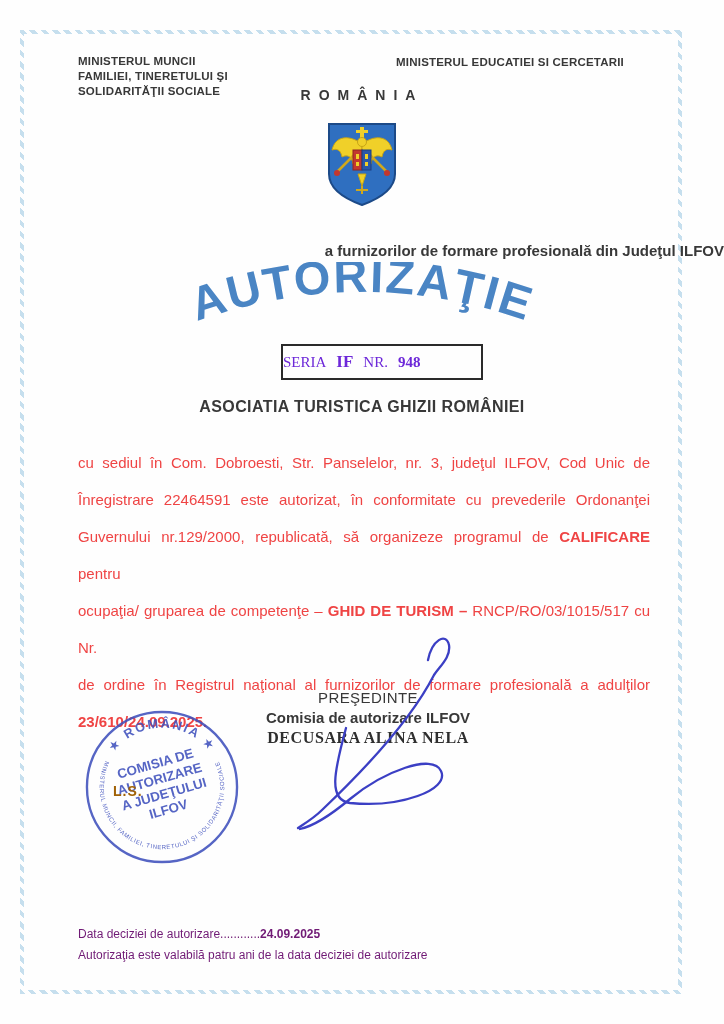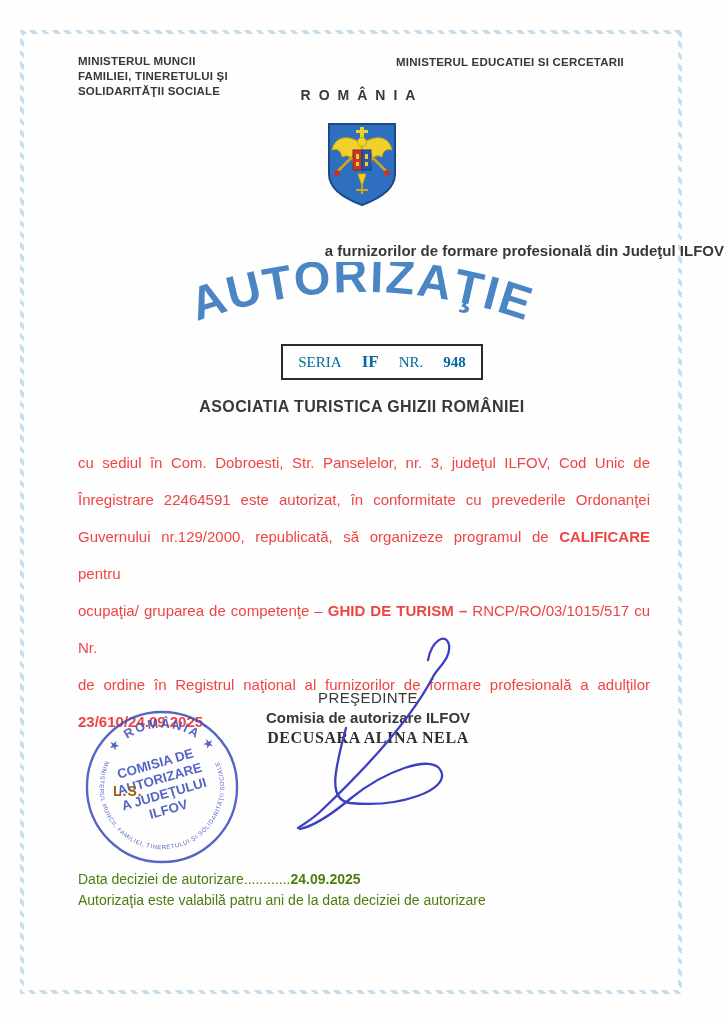--- a/index.html
+++ b/index.html
@@ -24,38 +24,38 @@
   .ministry-left{left:78px;top:54px;width:250px;font-size:11.5px;font-weight:bold;line-height:15px;letter-spacing:.2px;}
   .ministry-right{left:380px;top:56px;width:260px;font-size:11.5px;font-weight:bold;text-align:center;letter-spacing:.2px;}
   .country{left:0;right:0;top:87px;text-align:center;font-size:14px;font-weight:bold;letter-spacing:8px;}
   .coa{left:325px;top:120px;width:74px;height:88px;}
   .commission1{left:0;right:0;top:223px;text-align:center;font-size:15px;font-weight:bold;letter-spacing:4.5px;}
   .commission2{left:0;right:0;top:242px;text-align:right;font-size:15px;font-weight:bold;}
   .title-svg{left:92px;top:262px;width:540px;height:105px;}
   .seria-box{
     left:281px;top:344px;width:198px;height:32px;
     border:2px solid #2a2a2a;
-    display:flex;align-items:center;justify-content:center;gap:20px;
+    display:flex;align-items:center;justify-content:flex-start;gap:10px;
     font-family:"Liberation Serif","DejaVu Serif",serif;
-    font-size:15px;color:#0369a1;
+    font-size:15px;color:#6d28d9;
   }
   .seria-box .if{font-size:17px;font-weight:bold;}
   .seria-box .nr948{font-weight:bold;}
   .beneficiary{left:0;right:0;top:398px;text-align:center;font-size:16px;font-weight:bold;letter-spacing:.4px;}
   .body-par{left:78px;top:444px;width:572px;font-size:15px;color:#ef4444;}
   .jline{line-height:37px;text-align:justify;text-align-last:justify;white-space:normal;}
   .jline.last{text-align-last:left;}
   .sig-block{left:248px;top:688px;width:240px;text-align:center;line-height:20px;}
   .sig-block .role{font-size:15px;font-weight:normal;letter-spacing:.4px;}
   .sig-block .org{font-size:15px;font-weight:bold;}
   .sig-block .name{font-family:"Liberation Serif","DejaVu Serif",serif;font-size:16px;font-weight:bold;letter-spacing:.6px;color:#2f2f2f;}
   .signature-svg{left:288px;top:630px;width:185px;height:205px;}
   .stamp-svg{left:83px;top:708px;width:158px;height:158px;opacity:.88;}
   .ls{left:113px;top:783px;font-size:14px;font-weight:bold;color:#a16207;letter-spacing:1px;z-index:5;}
-  .footer{left:78px;top:869px;width:560px;font-size:14px;line-height:21px;color:#4d7c0f;}
+  .footer{left:78px;top:924px;width:560px;font-size:12px;line-height:21px;color:#701a75;}
 </style>
 </head>
 <body>
 
 <div class="page">
   <div class="frame"></div>
 
   <div class="abs ministry-left">
     <div>MINISTERUL MUNCII</div>
     <div>FAMILIEI, TINERETULUI ŞI</div>

